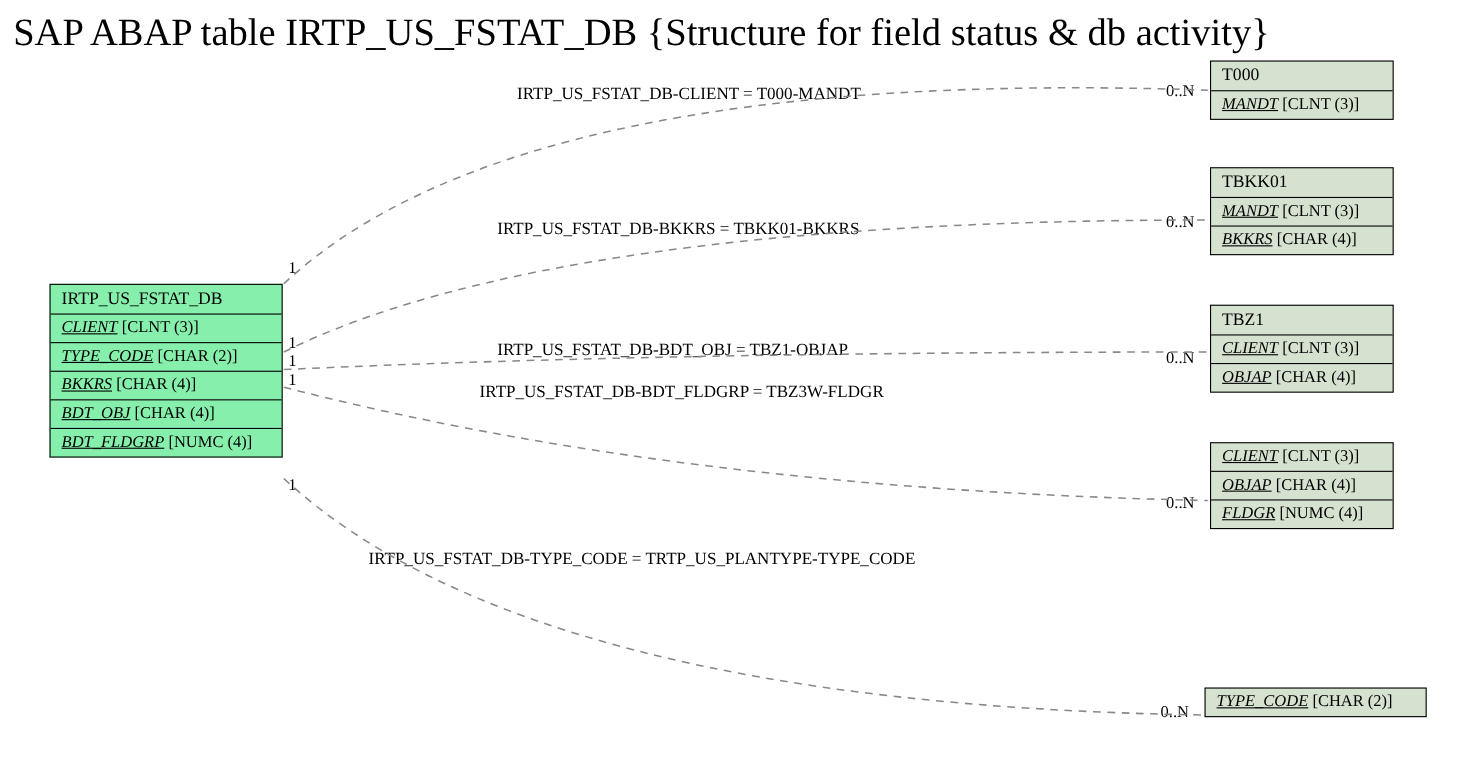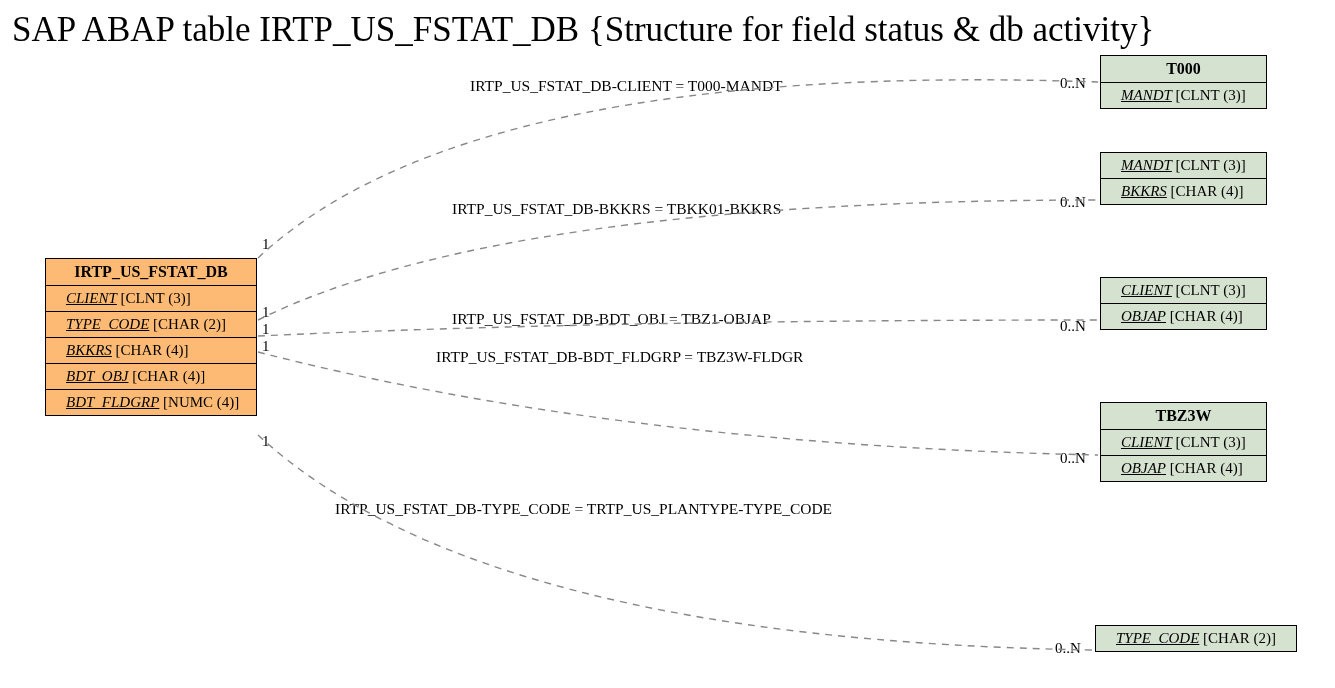--- a/index.html
+++ b/index.html
@@ -18,31 +18,31 @@
     left: 12px;
     font-size: 35px;
     color: #000;
   }
   .entity {
     position: absolute;
     border: 1px solid #000;
     background: #d6e2d0;
   }
   .entity.main {
-    background: #fdba74;
+    background: #86efac;
   }
   .entity-header {
-    font-weight: bold;
-    text-align: center;
+    font-weight: normal;
+    text-align: left;
     padding: 4px 10px;
     border-bottom: 1px solid #000;
     font-size: 16px;
   }
   .entity-row {
-    padding: 4px 20px;
+    padding: 4px 10px;
     border-bottom: 1px solid #000;
     font-size: 15px;
     white-space: nowrap;
   }
   .entity-row:last-child {
     border-bottom: none;
   }
   .entity-row .fname {
     font-style: italic;
     text-decoration: underline;
@@ -82,33 +82,35 @@
   <div class="entity-row"><span class="fname">BDT_OBJ</span> <span>[CHAR (4)]</span></div>
   <div class="entity-row"><span class="fname">BDT_FLDGRP</span> <span>[NUMC (4)]</span></div>
 </div>
 
 <div class="entity" style="left:1100px; top:55px; width:165px;">
   <div class="entity-header">T000</div>
   <div class="entity-row"><span class="fname">MANDT</span> <span>[CLNT (3)]</span></div>
 </div>
 
 <div class="entity" style="left:1100px; top:152px; width:165px;">
+  <div class="entity-header">TBKK01</div>
   <div class="entity-row"><span class="fname">MANDT</span> <span>[CLNT (3)]</span></div>
   <div class="entity-row"><span class="fname">BKKRS</span> <span>[CHAR (4)]</span></div>
 </div>
 
 <div class="entity" style="left:1100px; top:277px; width:165px;">
+  <div class="entity-header">TBZ1</div>
   <div class="entity-row"><span class="fname">CLIENT</span> <span>[CLNT (3)]</span></div>
   <div class="entity-row"><span class="fname">OBJAP</span> <span>[CHAR (4)]</span></div>
 </div>
 
 <div class="entity" style="left:1100px; top:402px; width:165px;">
-  <div class="entity-header">TBZ3W</div>
   <div class="entity-row"><span class="fname">CLIENT</span> <span>[CLNT (3)]</span></div>
   <div class="entity-row"><span class="fname">OBJAP</span> <span>[CHAR (4)]</span></div>
+  <div class="entity-row"><span class="fname">FLDGR</span> <span>[NUMC (4)]</span></div>
 </div>
 
 <div class="entity" style="left:1095px; top:625px; width:200px;">
   <div class="entity-row"><span class="fname">TYPE_CODE</span> <span>[CHAR (2)]</span></div>
 </div>
 
 <div class="edge-label" style="left:470px; top:57px;">IRTP_US_FSTAT_DB-CLIENT = T000-MANDT</div>
 <div class="edge-label" style="left:452px; top:180px;">IRTP_US_FSTAT_DB-BKKRS = TBKK01-BKKRS</div>
 <div class="edge-label" style="left:452px; top:290px;">IRTP_US_FSTAT_DB-BDT_OBJ = TBZ1-OBJAP</div>
 <div class="edge-label" style="left:436px; top:328px;">IRTP_US_FSTAT_DB-BDT_FLDGRP = TBZ3W-FLDGR</div>

